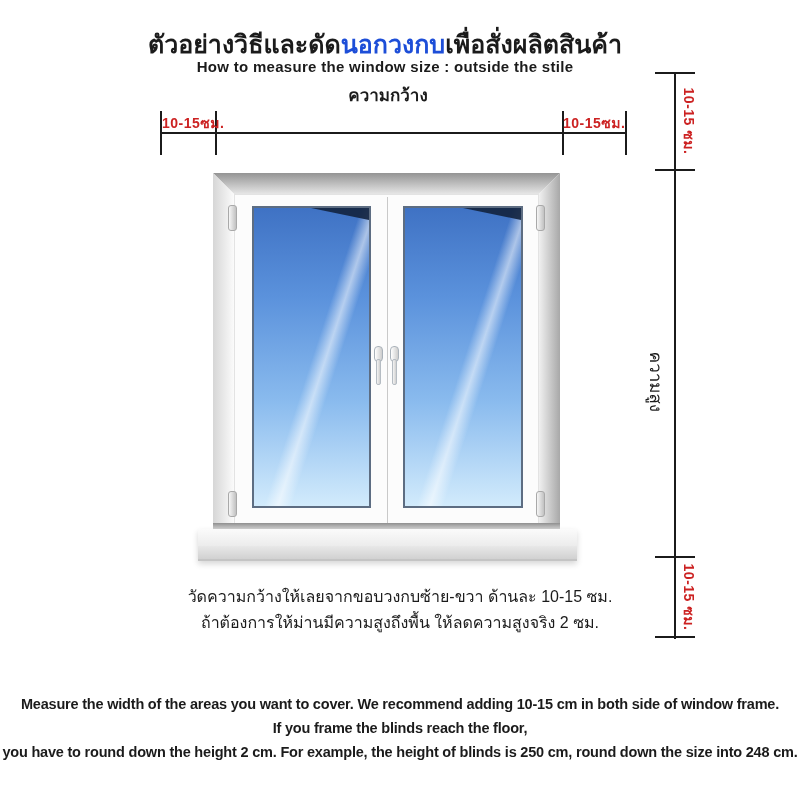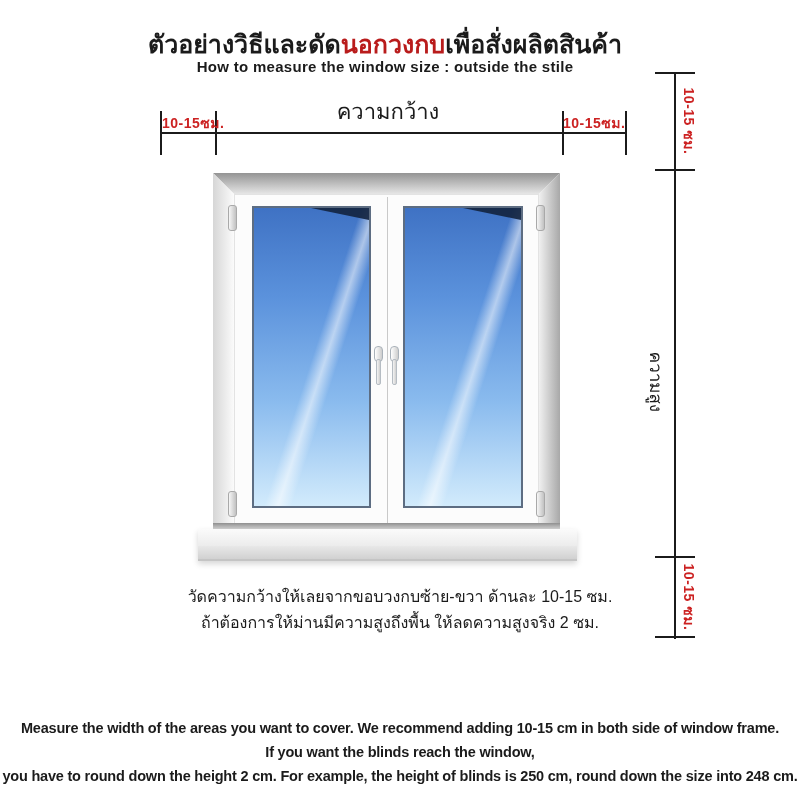--- a/index.html
+++ b/index.html
@@ -3,29 +3,29 @@
 <meta charset="utf-8">
 <style>
   html,body{margin:0;padding:0;background:#ffffff;}
   #canvas{
     position:relative;width:800px;height:800px;background:#ffffff;overflow:hidden;
     font-family:"Liberation Sans","DejaVu Sans",sans-serif;color:#1b1b1b;
   }
   
   .title-thai{position:absolute;top:24px;left:385px;transform:translateX(-50%);
     font-size:25px;font-weight:bold;white-space:nowrap;}
-  .title-thai .red{color:#b91c1c;}
+  .title-thai .red{color:#1d4ed8;}
   .title-en{position:absolute;top:58px;left:385px;transform:translateX(-50%);
     font-size:15px;font-weight:bold;white-space:nowrap;letter-spacing:.3px;}
   
   .mline{position:absolute;background:#1b1b1b;}
   .htick{position:absolute;width:2px;height:44px;top:111px;background:#1b1b1b;}
   .vtick{position:absolute;width:40px;height:2px;left:655px;background:#1b1b1b;}
-  .width-label{position:absolute;top:94px;left:388px;transform:translateX(-50%);
-    font-size:22px;white-space:nowrap;}
+  .width-label{position:absolute;top:81px;left:388px;transform:translateX(-50%);
+    font-size:17px;white-space:nowrap;font-weight:bold;}
   .red-label{color:#cc2222;font-weight:bold;font-size:14px;white-space:nowrap;letter-spacing:.5px;}
   .red-h{position:absolute;top:112px;}
   .rot{position:absolute;transform:translate(-50%,-50%) rotate(90deg);white-space:nowrap;}
   .height-label{font-size:17px;color:#1b1b1b;}
   
   .win-open{position:absolute;left:213px;top:173px;width:347px;height:360px;background:#fdfdfd;}
   .bevel-top{position:absolute;left:0;top:0;width:100%;height:21px;
     background:linear-gradient(#949494,#e6e6e6);
     clip-path:polygon(0 0,100% 0,calc(100% - 21px) 100%,21px 100%);}
   .bevel-left{position:absolute;left:0;top:0;width:21px;height:100%;
@@ -59,21 +59,21 @@
   .hinge{position:absolute;width:9px;height:26px;border-radius:3px;
     background:linear-gradient(to right,#f6f6f6,#c1c1c1);border:1px solid #a9a9a9;box-sizing:border-box;}
   .handle-knob{position:absolute;width:9px;height:16px;border-radius:4px;
     background:linear-gradient(to right,#ffffff,#cdcdcd);border:1px solid #aab2ba;box-sizing:border-box;}
   .handle-stem{position:absolute;width:5px;height:26px;border-radius:2px;
     background:linear-gradient(to right,#f4f4f4,#cfcfcf);border:1px solid #b5bcc3;box-sizing:border-box;}
   
   .thai-instructions{position:absolute;left:0;top:584px;width:800px;text-align:center;
     font-size:16px;line-height:26px;}
   .en-instructions{position:absolute;left:0;top:692px;width:800px;text-align:center;
-    font-size:14.5px;font-weight:bold;line-height:24px;letter-spacing:-0.2px;margin-top:24px;}
+    font-size:14.5px;font-weight:bold;line-height:24px;letter-spacing:-0.2px;}
   .instr-line{white-space:nowrap;}
 </style>
 </head>
 <body>
 
 <div id="canvas">
 
   <div class="title-thai"><span>ตัวอย่างวิธีและดัด</span><span class="red">นอกวงกบ</span><span>เพื่อสั่งผลิตสินค้า</span></div>
   <div class="title-en">How to measure the window size : outside the stile</div>
 
@@ -136,17 +136,17 @@
     <div class="sill-edge"></div>
   </div>
 
   <div class="thai-instructions">
     <div class="instr-line">วัดความกว้างให้เลยจากขอบวงกบซ้าย-ขวา ด้านละ 10-15 ซม.</div>
     <div class="instr-line">ถ้าต้องการให้ม่านมีความสูงถึงพื้น ให้ลดความสูงจริง 2 ซม.</div>
   </div>
 
   <div class="en-instructions">
     <div class="instr-line">Measure the width of the areas you want to cover. We recommend adding 10-15 cm in both side of window frame.</div>
-    <div class="instr-line">If you want the blinds reach the window,</div>
+    <div class="instr-line">If you frame the blinds reach the floor,</div>
     <div class="instr-line">you have to round down the height 2 cm. For example, the height of blinds is 250 cm, round down the size into 248 cm.</div>
   </div>
 
 </div>
 
 </body></html>

